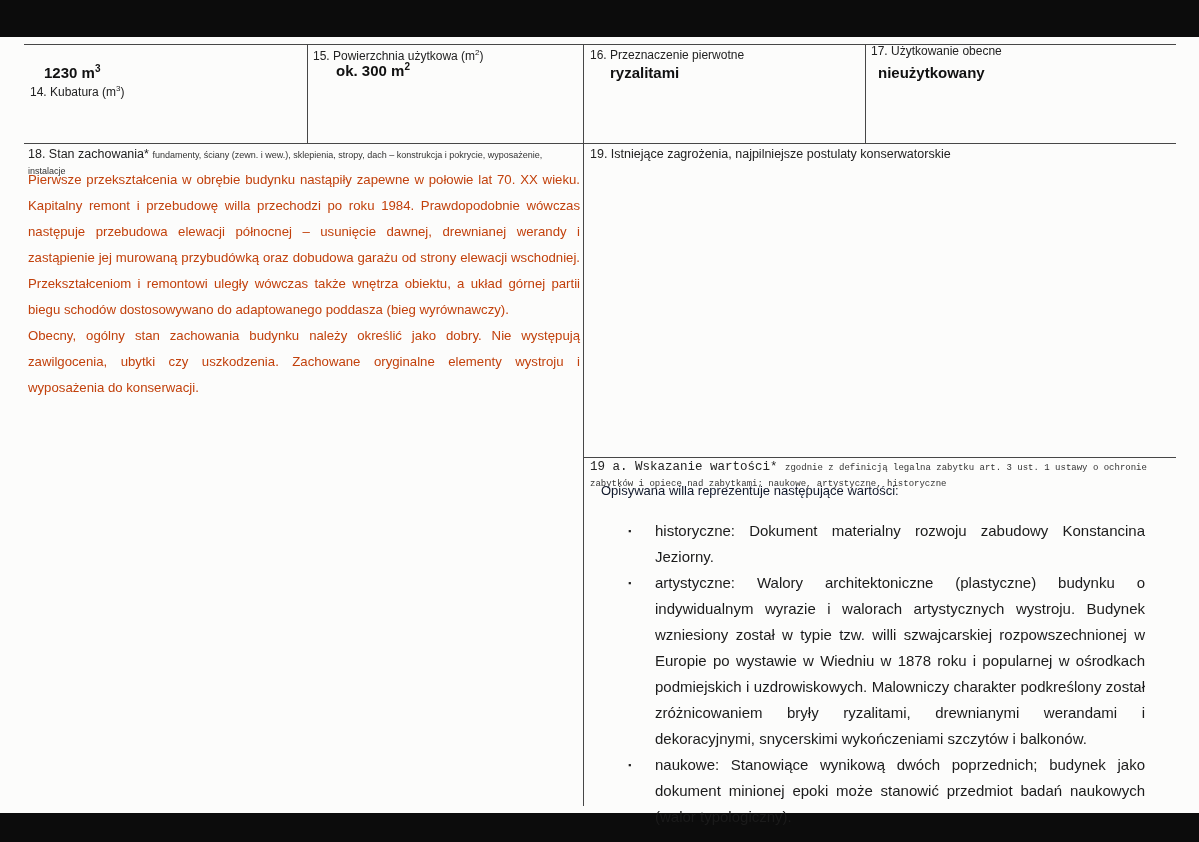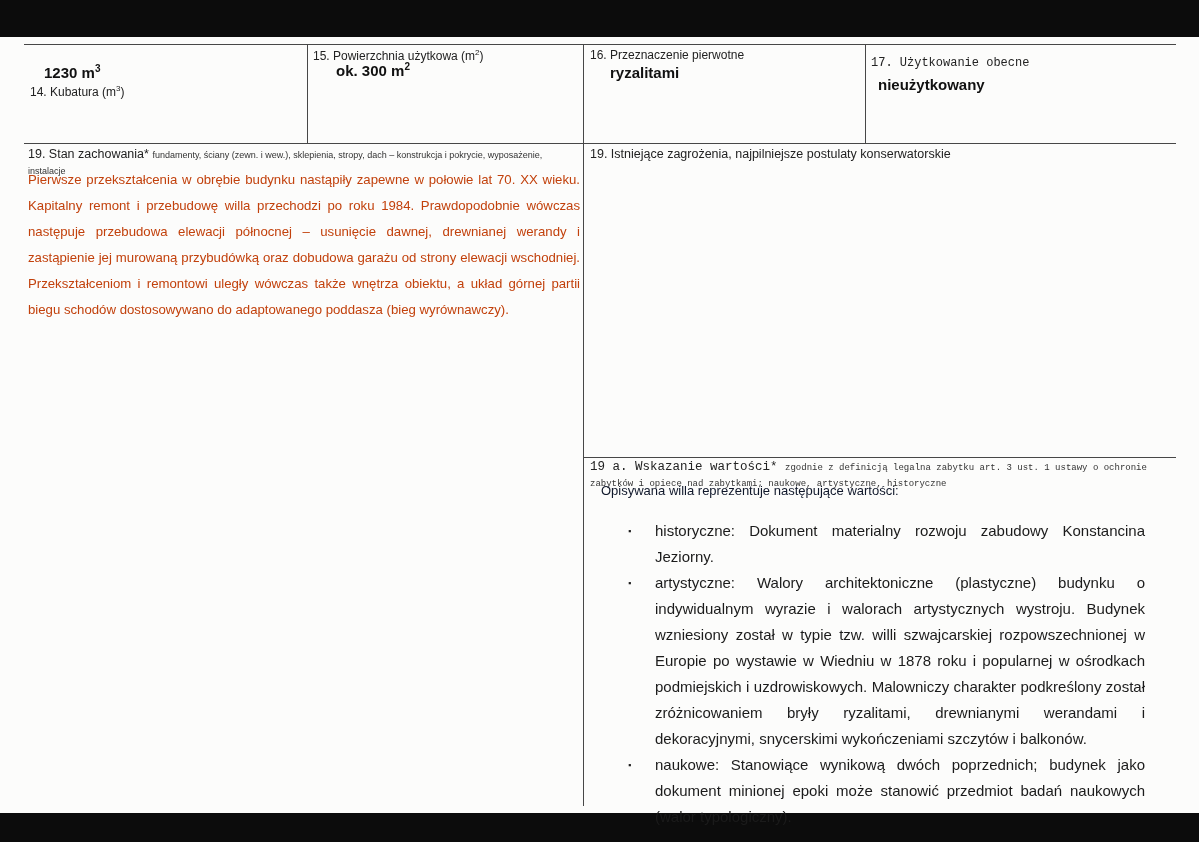--- a/index.html
+++ b/index.html
@@ -70,29 +70,30 @@
 
 <div class="cell-label" style="left:30px; top:48px;margin-top:36px;"><span>14. Kubatura (m</span><sup>3</sup><span>)</span></div>
 <div class="cell-value" style="left:44px; top:63px;text-align:right;"><span>1230 m</span><sup>3</sup></div>
 
 <div class="cell-label" style="left:313px; top:48px;"><span>15. Powierzchnia użytkowa (m</span><sup>2</sup><span>)</span></div>
 <div class="cell-value" style="left:336px; top:61px;"><span>ok. 300 m</span><sup>2</sup></div>
 
 <div class="cell-label" style="left:590px; top:48px;">16. Przeznaczenie pierwotne</div>
 <div class="cell-value" style="left:610px; top:64px;">ryzalitami</div>
 
-<div class="cell-label" style="left:871px; top:56px;font-family:Liberation Mono, monospace;">17. Użytkowanie obecne</div>
-<div class="cell-value" style="left:878px; top:64px;margin-top:12px;">nieużytkowany</div>
+<div class="cell-label" style="left:871px; top:44px;">17. Użytkowanie obecne</div>
+<div class="cell-value" style="left:878px; top:64px;">nieużytkowany</div>
 
 <div class="section-label" style="left:28px; top:147px; width:552px;">
-  <span>19. Stan zachowania*</span>
+  <span>18. Stan zachowania*</span>
   <span class="note">fundamenty, ściany (zewn. i wew.), sklepienia, stropy, dach – konstrukcja i pokrycie, wyposażenie, instalacje</span>
 </div>
 <div class="body-text" style="left:28px; top:167px; width:552px;">
   <p>Pierwsze przekształcenia w obrębie budynku nastąpiły zapewne w  połowie lat 70. XX wieku. Kapitalny remont i przebudowę willa przechodzi po roku 1984. Prawdopodobnie wówczas następuje przebudowa elewacji północnej – usunięcie dawnej, drewnianej werandy i zastąpienie jej murowaną przybudówką oraz dobudowa garażu od strony elewacji wschodniej. Przekształceniom i remontowi uległy wówczas także wnętrza obiektu, a układ górnej partii biegu schodów dostosowywano do adaptowanego poddasza (bieg wyrównawczy).</p>
+  <p>Obecny, ogólny stan zachowania budynku należy określić jako dobry. Nie występują zawilgocenia, ubytki czy uszkodzenia. Zachowane oryginalne elementy wystroju i wyposażenia do konserwacji.</p>
 </div>
 
 <div class="section-label" style="left:590px; top:147px; width:580px;">19. Istniejące zagrożenia, najpilniejsze postulaty konserwatorskie</div>
 
 <div class="section-label" style="left:590px; top:460px; width:582px;font-family:Liberation Mono, monospace;">
   <span>19 a. Wskazanie wartości*</span>
   <span class="note">zgodnie z definicją legalna zabytku art. 3 ust. 1 ustawy o ochronie zabytków i opiece nad zabytkami; naukowe, artystyczne, historyczne</span>
 </div>
 <div class="intro-line" style="left:601px; top:478px;">Opisywana willa reprezentuje następujące wartości:</div>
 

